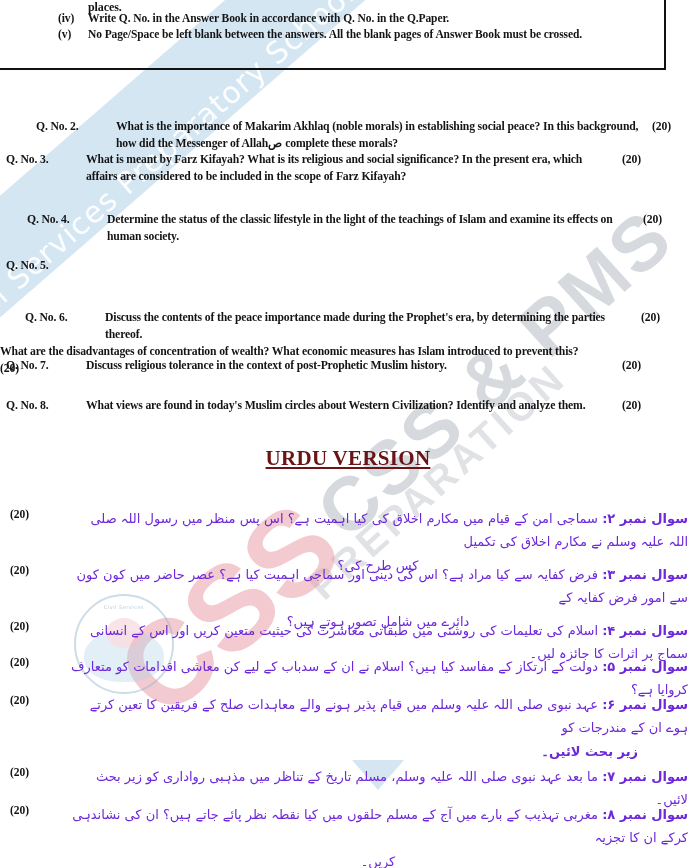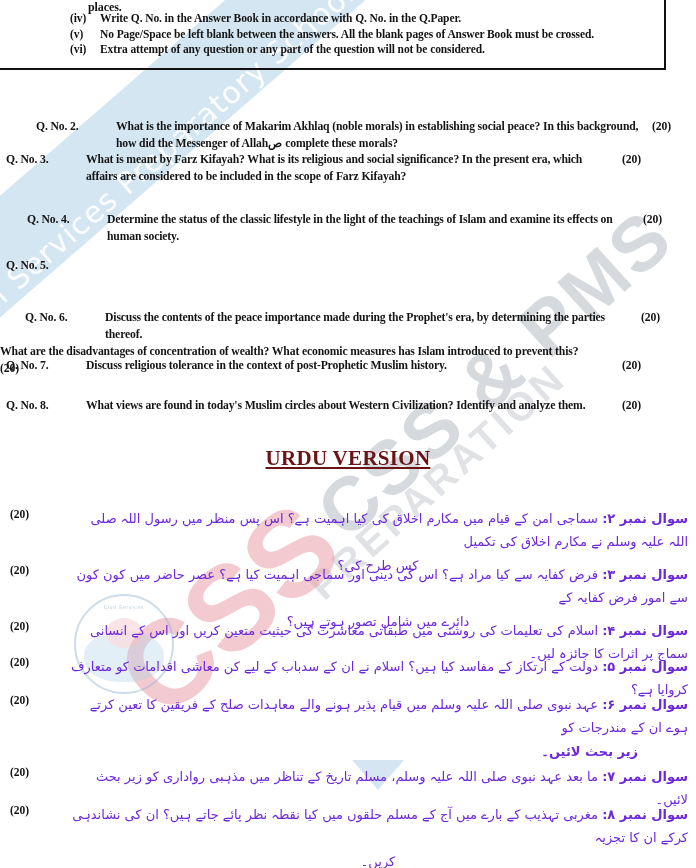--- a/index.html
+++ b/index.html
@@ -186,21 +186,20 @@
   }
   .instr-row {
     display: flex;
     align-items: flex-start;
     font-size: 11.5px;
     font-weight: bold;
     color: #141414;
     line-height: 1.28;
     margin-bottom: 1px;
     letter-spacing: -0.1px;
-    margin-left: 12px;
   }
   .instr-num {
     width: 30px;
     flex: 0 0 30px;
     text-align: left;
   }
   .instr-txt {
     flex: 1;
   }
 
@@ -323,24 +322,20 @@
 
     <div class="instr-list">
       <div class="instr-row">
         <span class="instr-num blur">(iv)</span>
         <span class="instr-txt blur">Write Q. No. in the Answer Book in accordance with Q. No. in the Q.Paper.</span>
       </div>
       <div class="instr-row">
         <span class="instr-num blur">(v)</span>
         <span class="instr-txt blur">No Page/Space be left blank between the answers. All the blank pages of Answer Book must be crossed.</span>
       </div>
-      <div class="instr-row">
-        <span class="instr-num blur">(vi)</span>
-        <span class="instr-txt blur">Extra attempt of any question or any part of the question will not be considered.</span>
-      </div>
     </div>
 
     <div class="q-en" style="top:119px;margin-left:30px;">
       <span class="lbl blur">Q. No. 2.</span>
       <span class="body blur">What is the importance of Makarim Akhlaq (noble morals) in establishing social peace? In this background, how did the Messenger of Allahص complete these morals?</span>
       <span class="marks blur">(20)</span>
     </div>
 
     <div class="q-en" style="top:152px;">
       <span class="lbl blur">Q. No. 3.</span>

